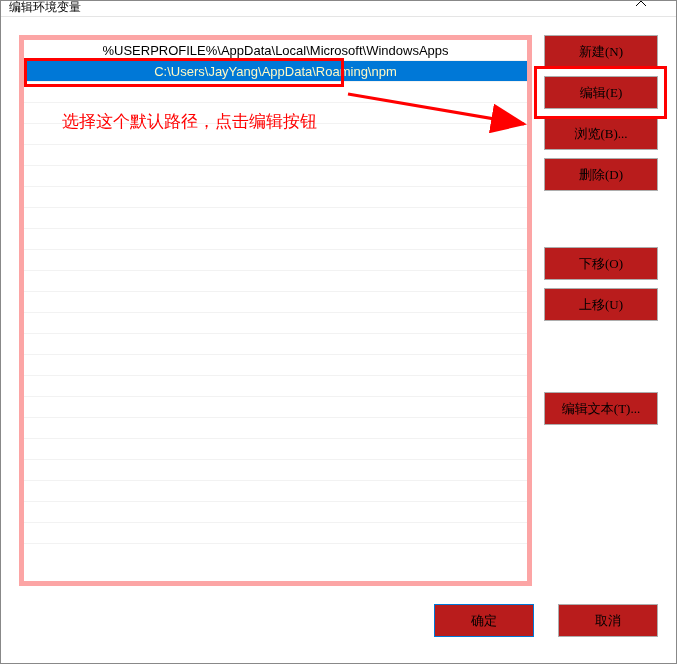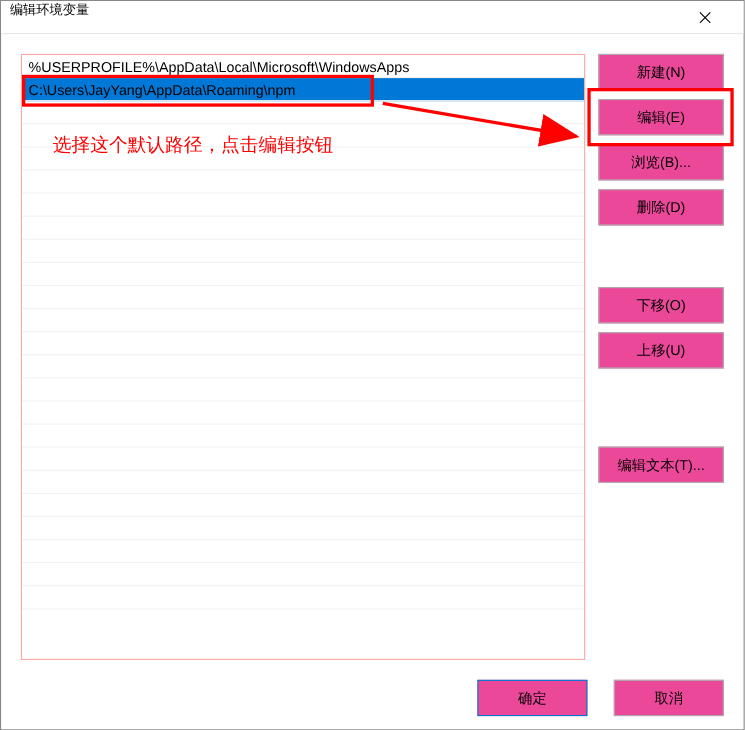--- a/index.html
+++ b/index.html
@@ -7,23 +7,23 @@
     margin: 0;
     font-family: "Microsoft YaHei", "Segoe UI", Tahoma, sans-serif;
     font-size: 12px;
     background: #fff;
     width: 677px;
     height: 664px;
     overflow: hidden;
     border: 1px solid #888;
   }
   .titlebar {
-    height: 30px;
-    display: flex;
-    align-items: flex-start;
+    height: 16px;
+    display: flex;
+    align-items: flex-end;
     justify-content: space-between;
     padding: 0 12px 0 8px;
     border-bottom: 1px solid #e5e5e5;
     background: #fff;
   }
   .title { font-size: 12px; color: #000; }
   .close-btn {
     width: 46px; height: 30px;
     display: flex; align-items: center; justify-content: center;
     font-size: 14px; color: #000;
@@ -36,52 +36,53 @@
     flex-direction: column;
   }
   .main-row {
     display: flex;
     gap: 12px;
     flex: 1;
     min-height: 0;
   }
   .listbox {
     flex: 1;
-    border: 1px solid #fca5a5;
+    border: 5px solid #fca5a5;
     background: #fff;
     position: relative;
     overflow: hidden;
+    text-align: center;
   }
   .list-inner {
     position: absolute; inset: 0;
   }
   .list-row {
     height: 21px;
     line-height: 21px;
     padding: 0 6px;
     font-size: 13px;
     border-bottom: 1px solid #f2f2f2;
     white-space: nowrap;
     overflow: hidden;
   }
   .list-row.selected {
     background: #0078d7;
-    color: #000000;
+    color: #fef9c3;
   }
   .button-col {
     width: 114px;
     display: flex;
     flex-direction: column;
     gap: 8px;
   }
   .btn {
     height: 33px;
     border: 1px solid #adadad;
-    background: #ec4899;
-    font-family: Liberation Sans, sans-serif;
+    background: #b91c1c;
+    font-family: Liberation Serif, serif;
     font-size: 13px;
     cursor: default;
     text-align: center;
   }
   .btn.primary { border-color: #0078d7; }
   .spacer { height: 40px; }
   .spacer2 { height: 55px; }
   .footer {
     display: flex;
     justify-content: flex-end;
@@ -156,21 +157,21 @@
           <div class="list-row"></div>
           <div class="list-row"></div>
           <div class="list-row"></div>
           <div class="list-row"></div>
           <div class="list-row"></div>
           <div class="list-row"></div>
         </div>
 
       <div class="anno-box1"></div>
 
-      <div class="anno-text" style="left:28px; top:70px;">选择这个默认路径，点击编辑按钮</div>
+      <div class="anno-text" style="left:38px; top:70px;">选择这个默认路径，点击编辑按钮</div>
     </div>
 
     <div class="button-col" style="position:relative;">
       <button class="btn">新建(N)</button>
       <div style="position:relative;">
         <button class="btn" style="width:100%;">编辑(E)</button>
         <div class="anno-box2" style="left:-10px; top:-10px; right:-9px; bottom:-10px;"></div>
       </div>
       <button class="btn">浏览(B)...</button>
       <button class="btn">删除(D)</button>

